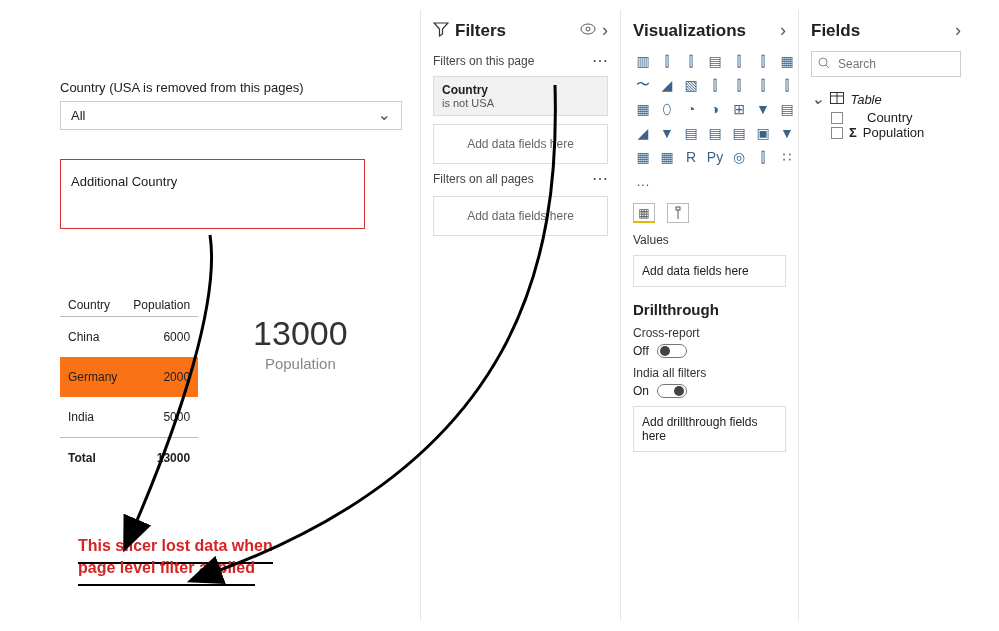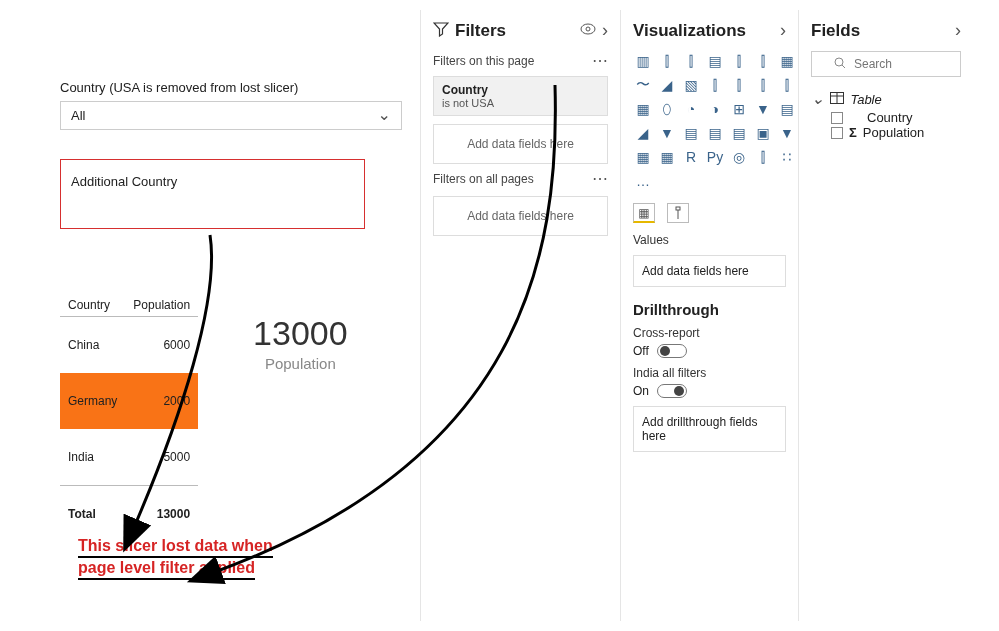--- a/index.html
+++ b/index.html
@@ -33,36 +33,36 @@
   .redbox {
     border: 1px solid #d62f2f;
     width: 305px;
     height: 70px;
     margin-top: 29px;
     padding: 14px 10px 10px 10px;
   }
   .table-wrap { margin-top: 65px; display: flex; gap: 55px; align-items: flex-start;}
   table.datatable { border-collapse: collapse; font-size: 12px; }
   table.datatable th { text-align: left; border-bottom: 1px solid #bbb; padding: 4px 8px; font-weight: 400;}
-  table.datatable td { padding: 21px 8px; }
+  table.datatable td { padding: 13px 8px; }
   table.datatable tr.alt { background: #f97316;}
   table.datatable tr.total td { font-weight: 600; border-top: 1px solid #bbb;}
   table.datatable td.num, table.datatable th.num { text-align: right; }
   .card-big { text-align: center; margin-top: 20px;}
   .card-value { font-size: 34px; color: #333; }
   .card-label { font-size: 15px; color: #888; margin-top: 2px;}
   .annot {
     position: absolute;
     top: 535px; left: 78px;
     color: #d62424;
     font-weight: 700;
     font-size: 16px;
     line-height: 1.35;
   }
-  .annot span { border-bottom: 2px solid #000; padding-bottom: 2px;}
+  .annot span { border-bottom: 2px solid #000; padding-bottom: 8px;}
 
   
   .pane {
     position: absolute;
     top: 10px;
     bottom: 10px;
     border-left: 1px solid #e5e5e5;
     padding: 10px 12px 0 12px;
   }
   .pane-filters { left: 420px; width: 200px; }
@@ -135,40 +135,40 @@
   }
   .toggle.off::after{ left:2px;}
   .toggle.on::after{ right:2px;}
   .thin-box {
     border:1px solid #ddd; padding:8px 8px; font-size:12px;
     margin-top:8px; background:#fff;
   }
 
   
   .search-box {
-    border:1px solid #ccc; padding:4px 22px; display:flex; align-items:center; gap:6px;
+    border:1px solid #ccc; padding:4px 6px; display:flex; align-items:center; gap:6px;
     font-size:12px; color:#888; margin-bottom:12px; background:#fff;
   }
   .search-box input { border:none; outline:none; flex:1; font-size:12px; color:#333; background:transparent;}
   .field-tree .node { display:flex; align-items:center; gap:6px; padding:3px 0; font-size:13px;font-style:italic;}
   .field-tree .child { padding-left: 20px; display:flex; align-items:center; gap:6px; font-size:13px;}
   .checkbox {
     width:12px; height:12px; border:1px solid #888; display:inline-block; background:#fff;
   }
 
   
   svg.anno {
     position:absolute; left:0; top:0; width:999px; height:631px; pointer-events:none;
   }
 </style>
 </head>
 <body>
 
 <div class="canvas">
-  <div class="slicer-title">Country (USA is removed from lost slicer)</div>
+  <div class="slicer-title">Country (USA is removed from this pages)</div>
   <div class="slicer-dropdown">
     <span>All</span>
     <span class="icon-chevron-down"></span>
   </div>
 
   <div class="redbox">
     <span>Additional Country</span>
   </div>
 
   <div class="table-wrap">

